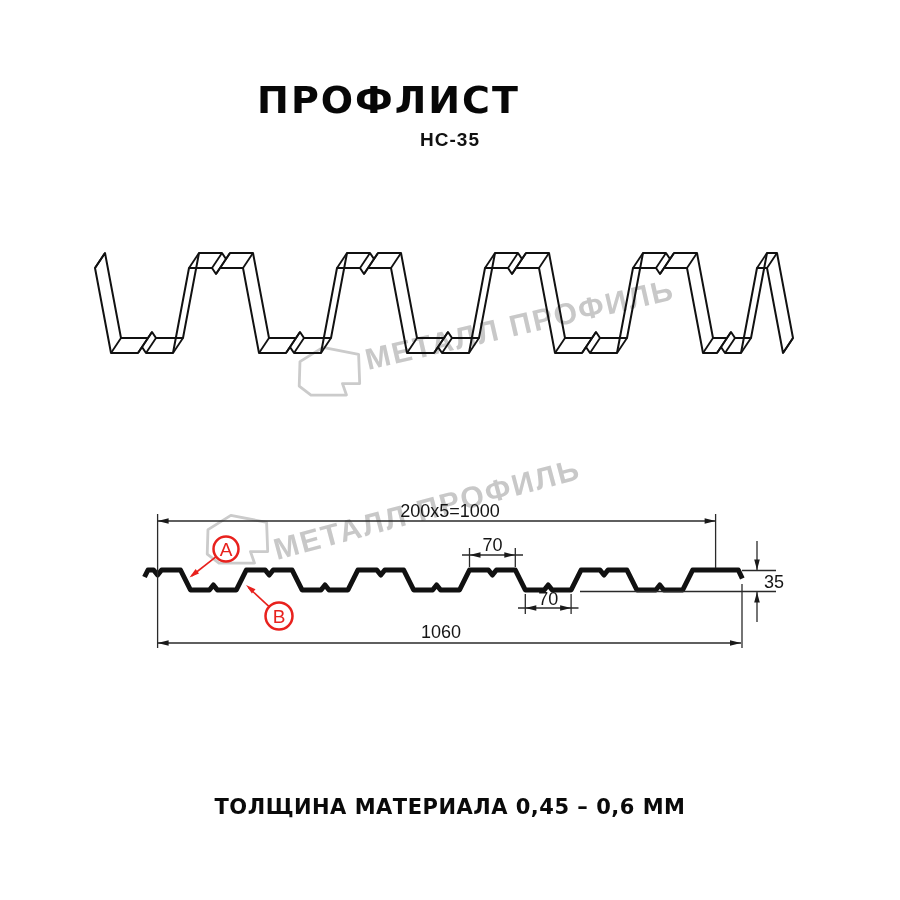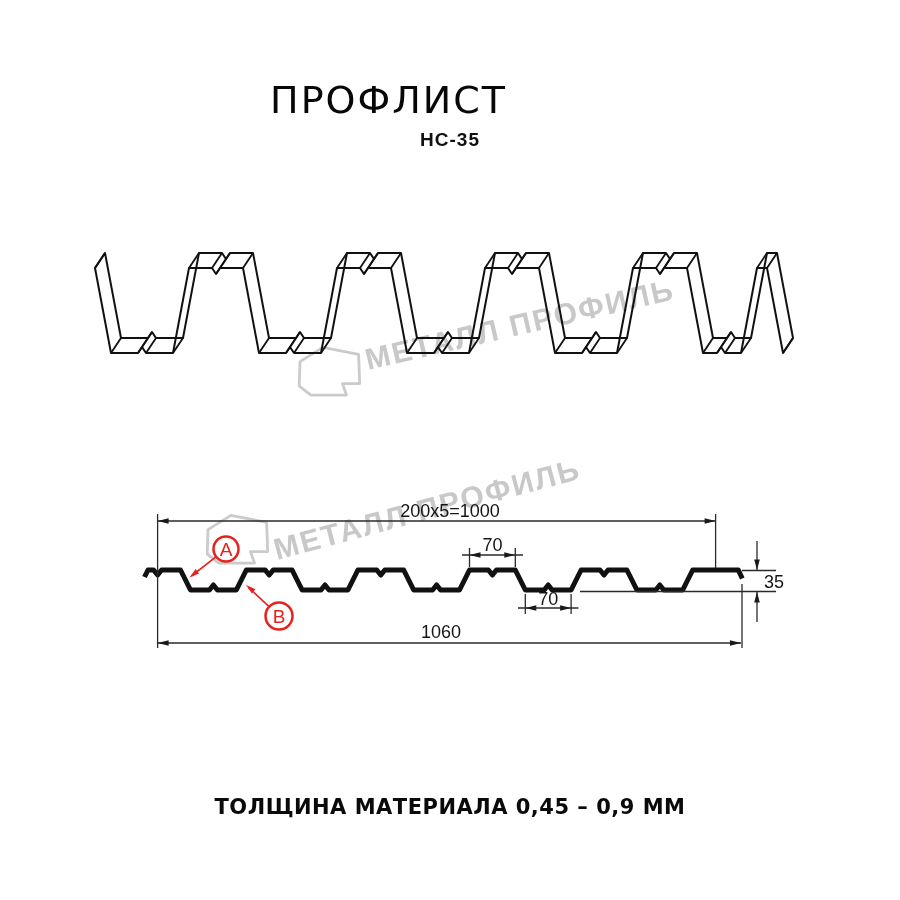--- a/index.html
+++ b/index.html
@@ -3,21 +3,21 @@
 <meta charset="utf-8">
 <style>
   html,body{margin:0;padding:0;}
   body{
     width:900px;height:900px;background:#ffffff;position:relative;
     font-family:"Liberation Sans", sans-serif;overflow:hidden;
   }
   .title{
     position:absolute;top:78px;left:0;width:777px;text-align:center;
     font-family:"DejaVu Sans", sans-serif;
-    font-size:38px;font-weight:normal;letter-spacing:2px;color:#070707;
+    font-size:38px;font-weight:bold;letter-spacing:2px;color:#070707;
   }
   .subtitle{
     position:absolute;top:129px;left:0;width:900px;text-align:center;
     font-family:Liberation Sans, sans-serif;
     font-size:19px;font-weight:600;letter-spacing:1px;color:#111;
   }
   .footer{
     position:absolute;top:795px;left:0;width:900px;text-align:center;
     font-family:"DejaVu Sans", sans-serif;
     font-size:21px;font-weight:600;letter-spacing:0.5px;color:#0a0a0a;
@@ -157,13 +157,13 @@
     <polygon fill="#e8211d" points="189.5,577.5 195.6,569.1 199,573.5"></polygon>
     <circle cx="226" cy="549" r="12.5" fill="none" stroke="#e8211d" stroke-width="2.5"></circle>
     <text class="callout-letter" text-anchor="middle" x="226" y="555.5">А</text>
     <line class="red-ln" x1="269.9" y1="607.4" x2="248.5" y2="587.5"></line>
     <polygon fill="#e8211d" points="246,585 255.5,589.2 251.9,593.6"></polygon>
     <circle cx="279" cy="616" r="13.5" fill="none" stroke="#e8211d" stroke-width="2.5"></circle>
     <text class="callout-letter" text-anchor="middle" x="279" y="622.5">В</text>
   </g>
 </svg>
 
-<div class="footer">ТОЛЩИНА МАТЕРИАЛА 0,45 – 0,9 ММ</div>
+<div class="footer">ТОЛЩИНА МАТЕРИАЛА 0,45 – 0,6 ММ</div>
 
 </body></html>

